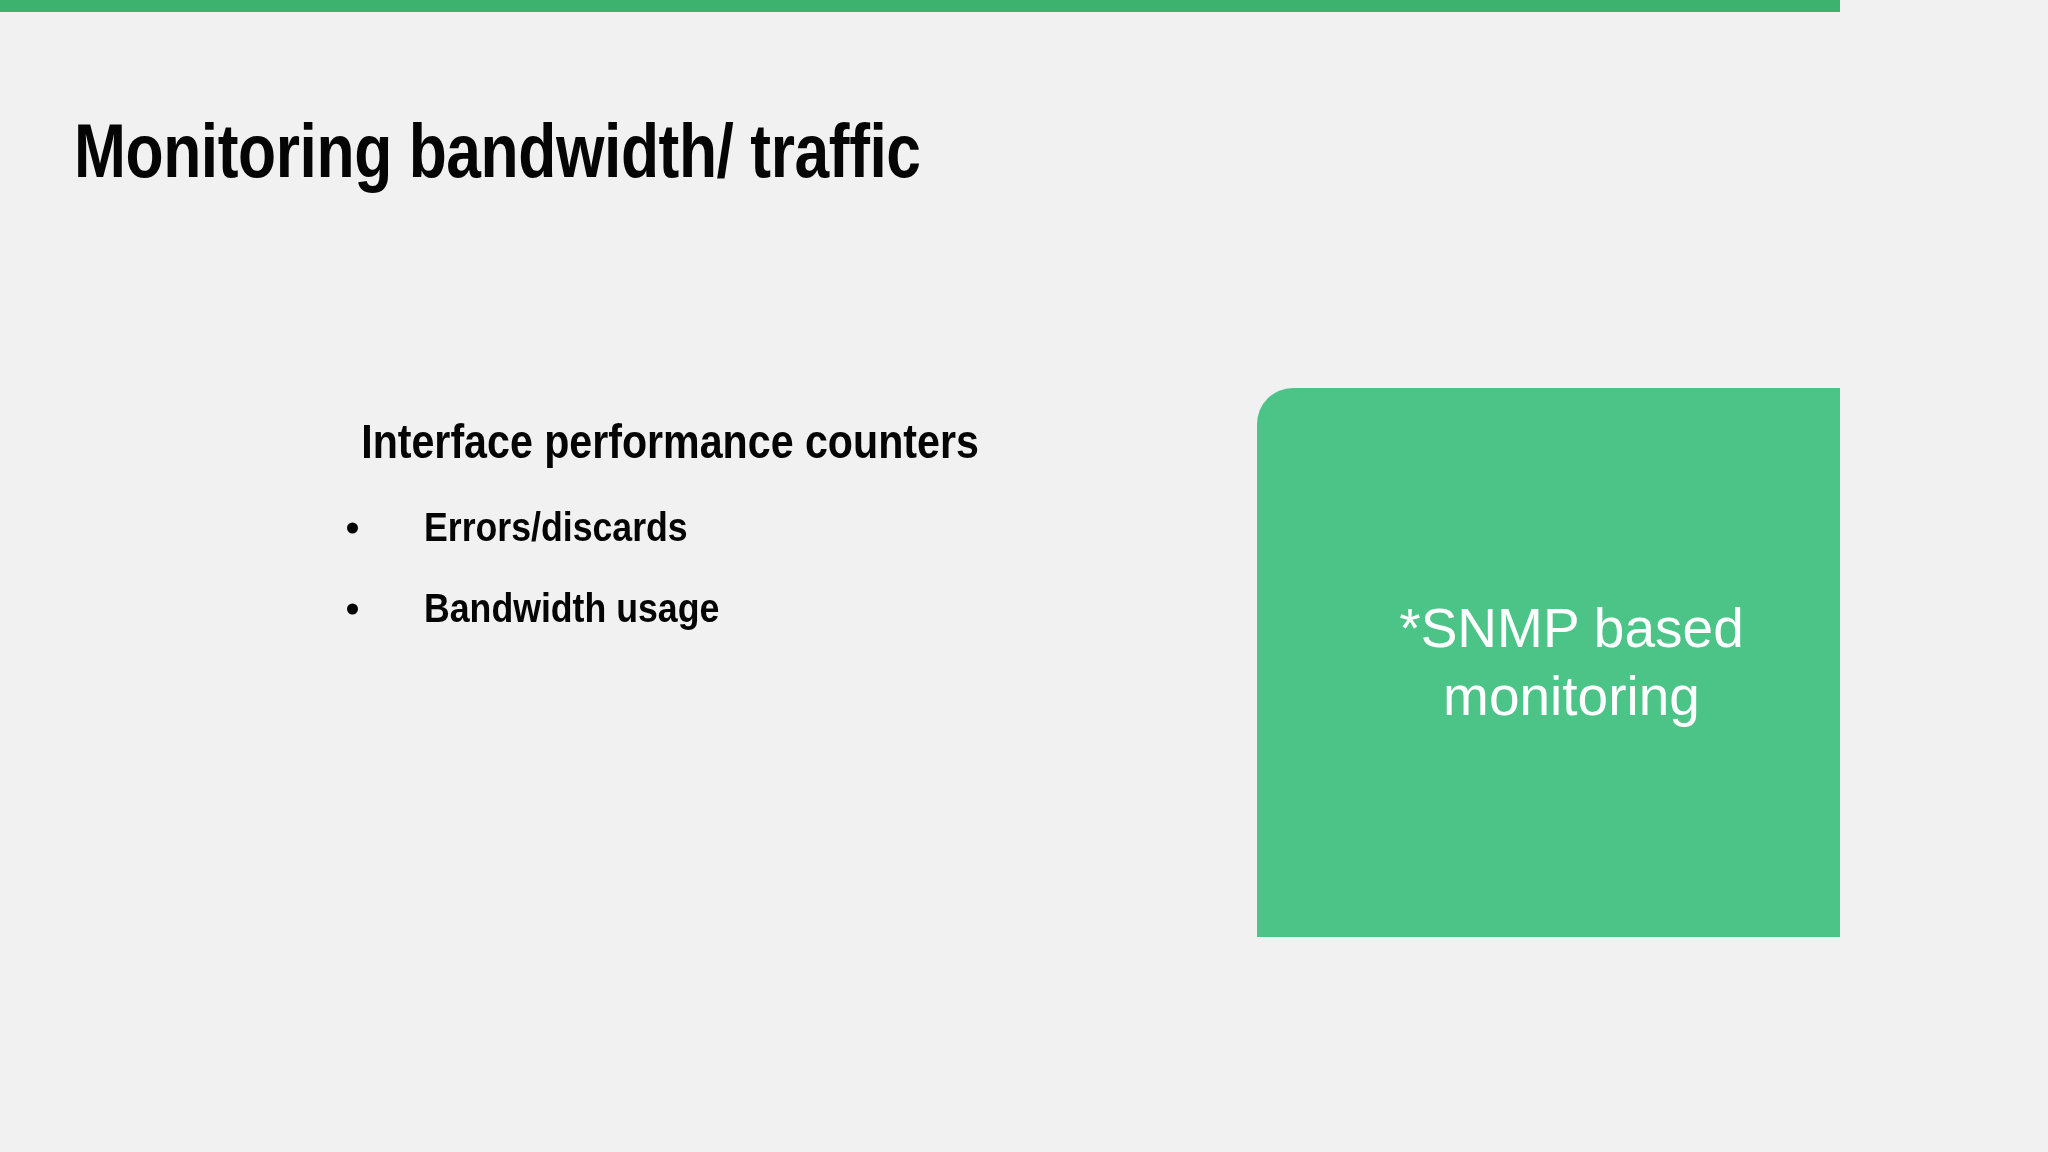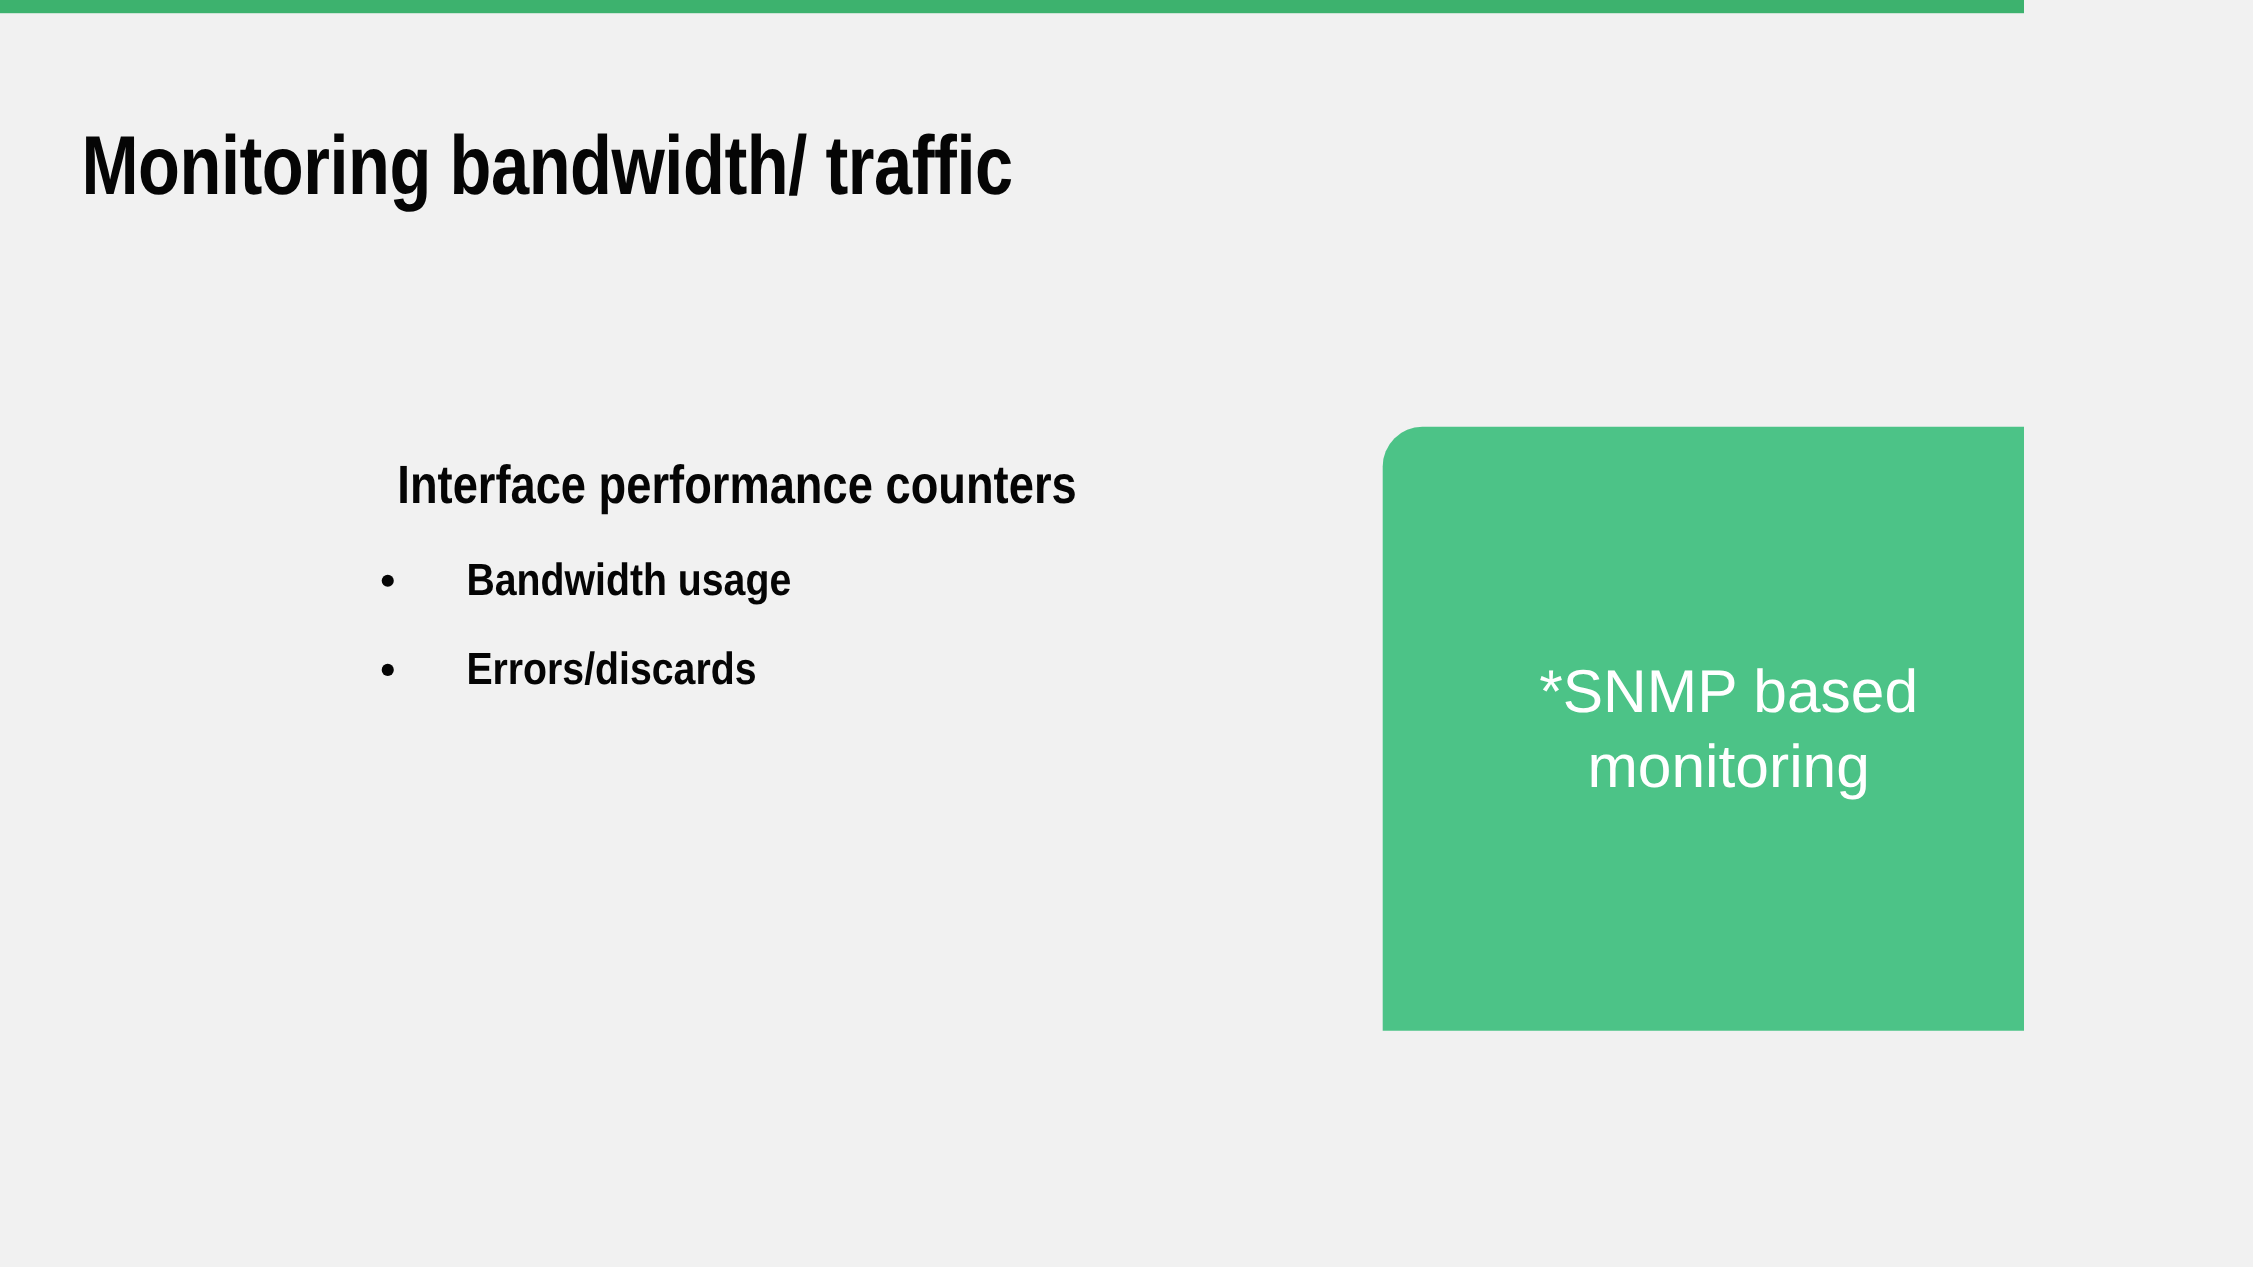--- a/index.html
+++ b/index.html
@@ -153,25 +153,25 @@
 
   <h1 id="slide-title">Monitoring bandwidth/ traffic</h1>
 
   <div id="content-column">
 
     <h2 id="counters-heading">Interface performance counters</h2>
 
     <ul id="counters-list">
       <li class="counter-item">
         <span class="counter-bullet"></span>
-        <span class="counter-label">Bandwidth usage</span>
+        <span class="counter-label">Errors/discards</span>
       </li>
       <li class="counter-item">
         <span class="counter-bullet"></span>
-        <span class="counter-label">Errors/discards</span>
+        <span class="counter-label">Bandwidth usage</span>
       </li>
     </ul>
 
   </div>
 
   <div id="snmp-card">
     <div id="snmp-card-text">*SNMP based
 monitoring</div>
   </div>
 

